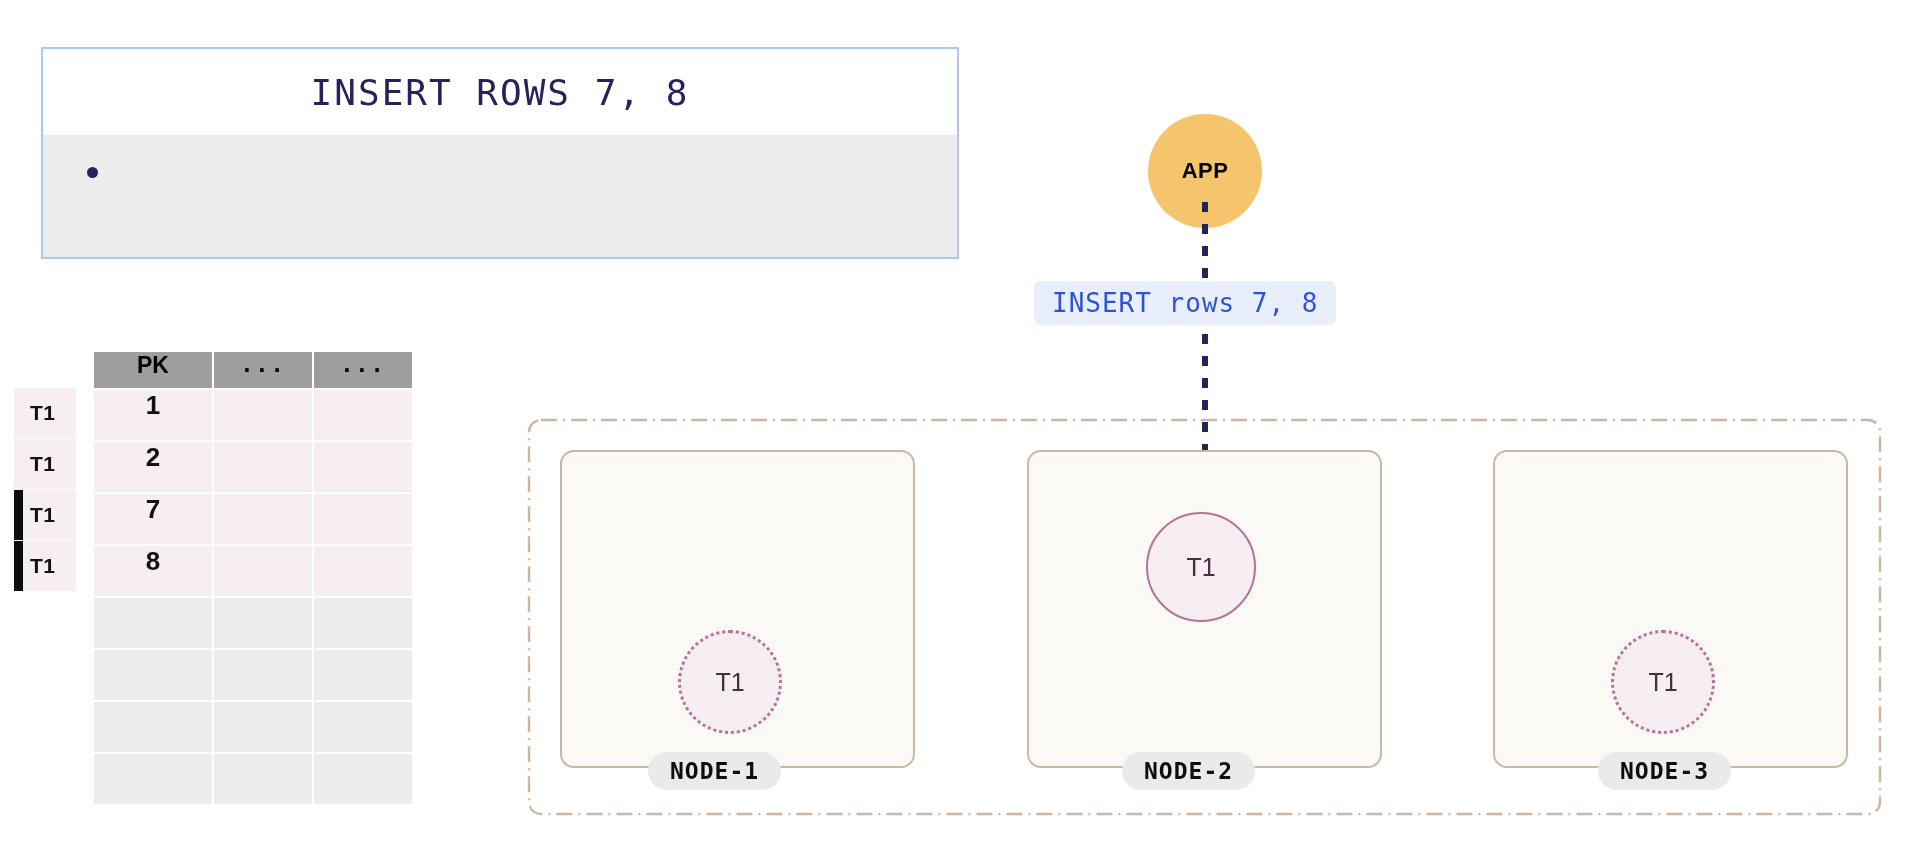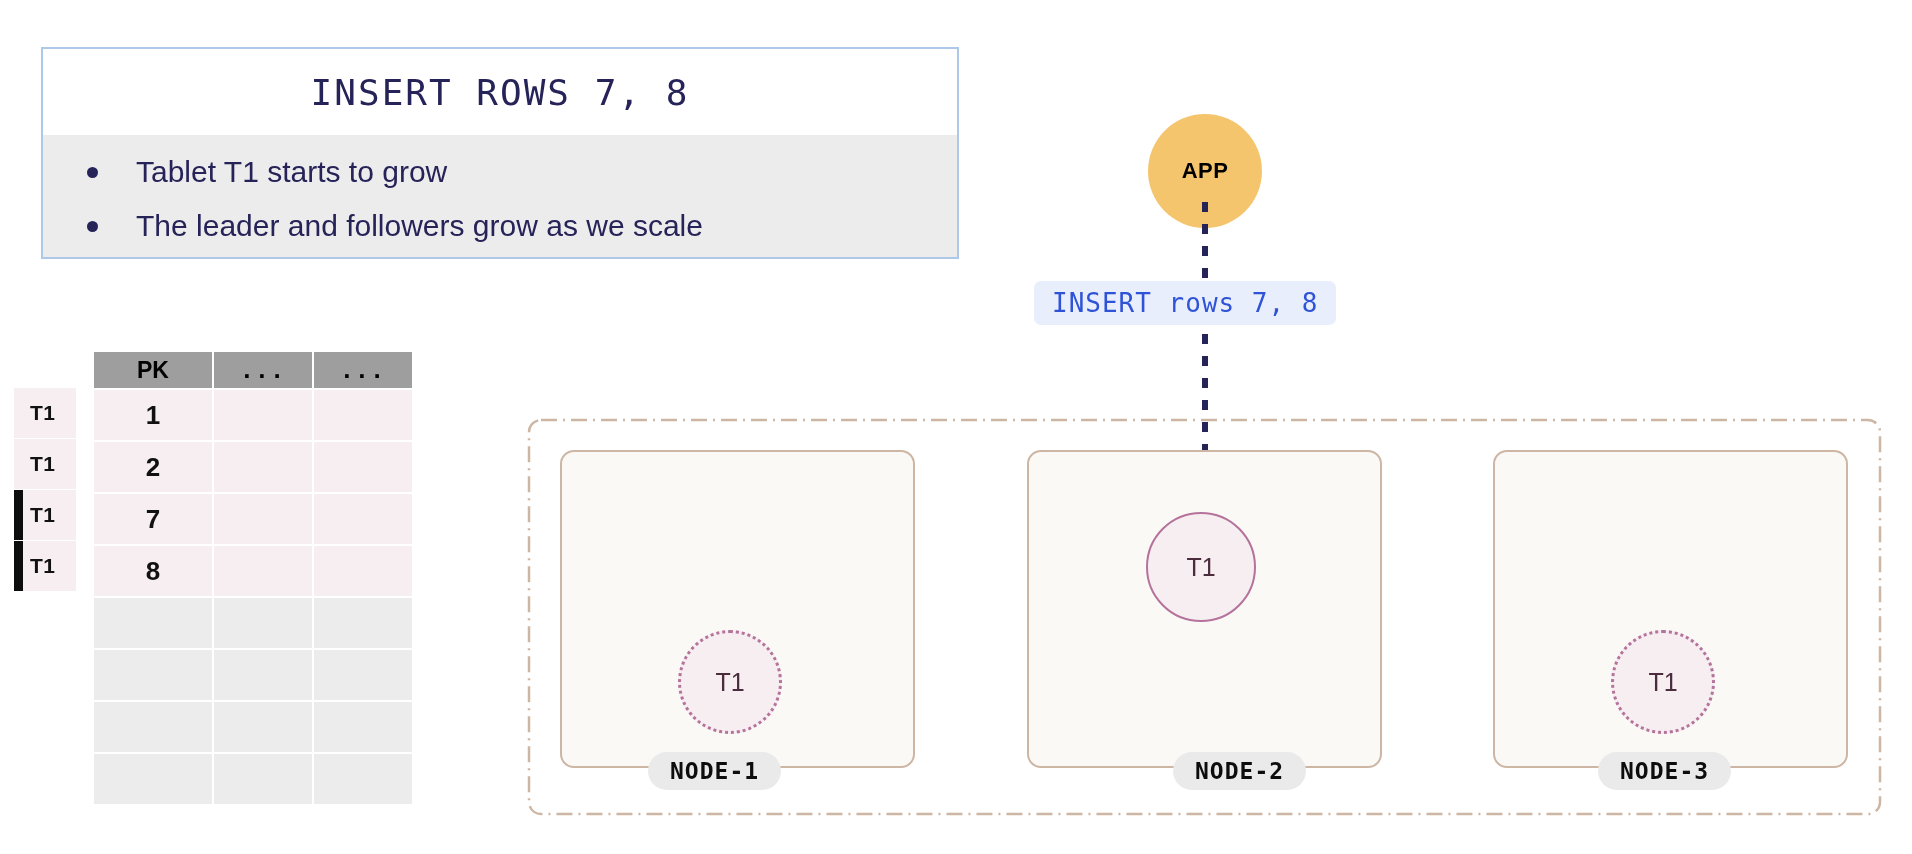--- a/index.html
+++ b/index.html
@@ -91,21 +91,21 @@
 
   #grid {
     position: absolute;
     left: 80px; top: 0;
     width: 320px;
   }
   .grid-row { display: flex; margin-bottom: 2px; }
   .cell {
     height: 50px;
     margin-right: 2px;
-    display: flex; align-items: center; justify-content: center;
+    display: flex; justify-content: center;
   }
   .c-pk { width: 118px; }
   .c-x  { width: 98px; }
   .head .cell { background: #9e9e9e; height: 36px; }
   .head .cell-text {
     font-size: 23px; font-weight: bold; color: #000000;
     font-family: "Liberation Sans", sans-serif;
   }
   .head .cell-text.mono {
     font-family: "DejaVu Sans Mono", "Liberation Mono", monospace;
@@ -180,21 +180,21 @@
     padding: 0 22px;
     background: #eaeaea;
     border-radius: 19px;
     display: flex; align-items: center; justify-content: flex-start;
     font-family: "DejaVu Sans Mono", "Liberation Mono", monospace;
     font-size: 23px; font-weight: bold; color: #0d0d0d;
     letter-spacing: 1px;
     white-space: nowrap;
   }
   #node-1-label { left: 648px; }
-  #node-2-label { left: 1173px; }
+  #node-2-label { left: 1122px; }
   #node-3-label { left: 1598px; }
 
   .tablet {
     position: absolute;
     border-radius: 50%;
     background: #f6eef1;
     display: flex; align-items: center; justify-content: center;
     font-size: 25px;
     color: #4b2c3c;
   }
@@ -211,25 +211,20 @@
 </head>
 <body>
 
 <div id="stage">
 
   <div id="callout">
     <div id="callout-title">INSERT ROWS 7, 8</div>
     <div id="callout-body">
       <div class="bullet-row">
         <span class="bullet-dot"></span>
-        <span class="bullet-text">Tablet T1 starts to grow</span>
-      </div>
-      <div class="bullet-row">
-        <span class="bullet-dot"></span>
-        <span class="bullet-text">The leader and followers grow as we scale</span>
       </div>
     </div>
   </div>
 
   <div id="table-wrap">
 
     <div id="tag-col">
       <div class="tag-cell">
         <span class="tag-label">T1</span>
       </div>

